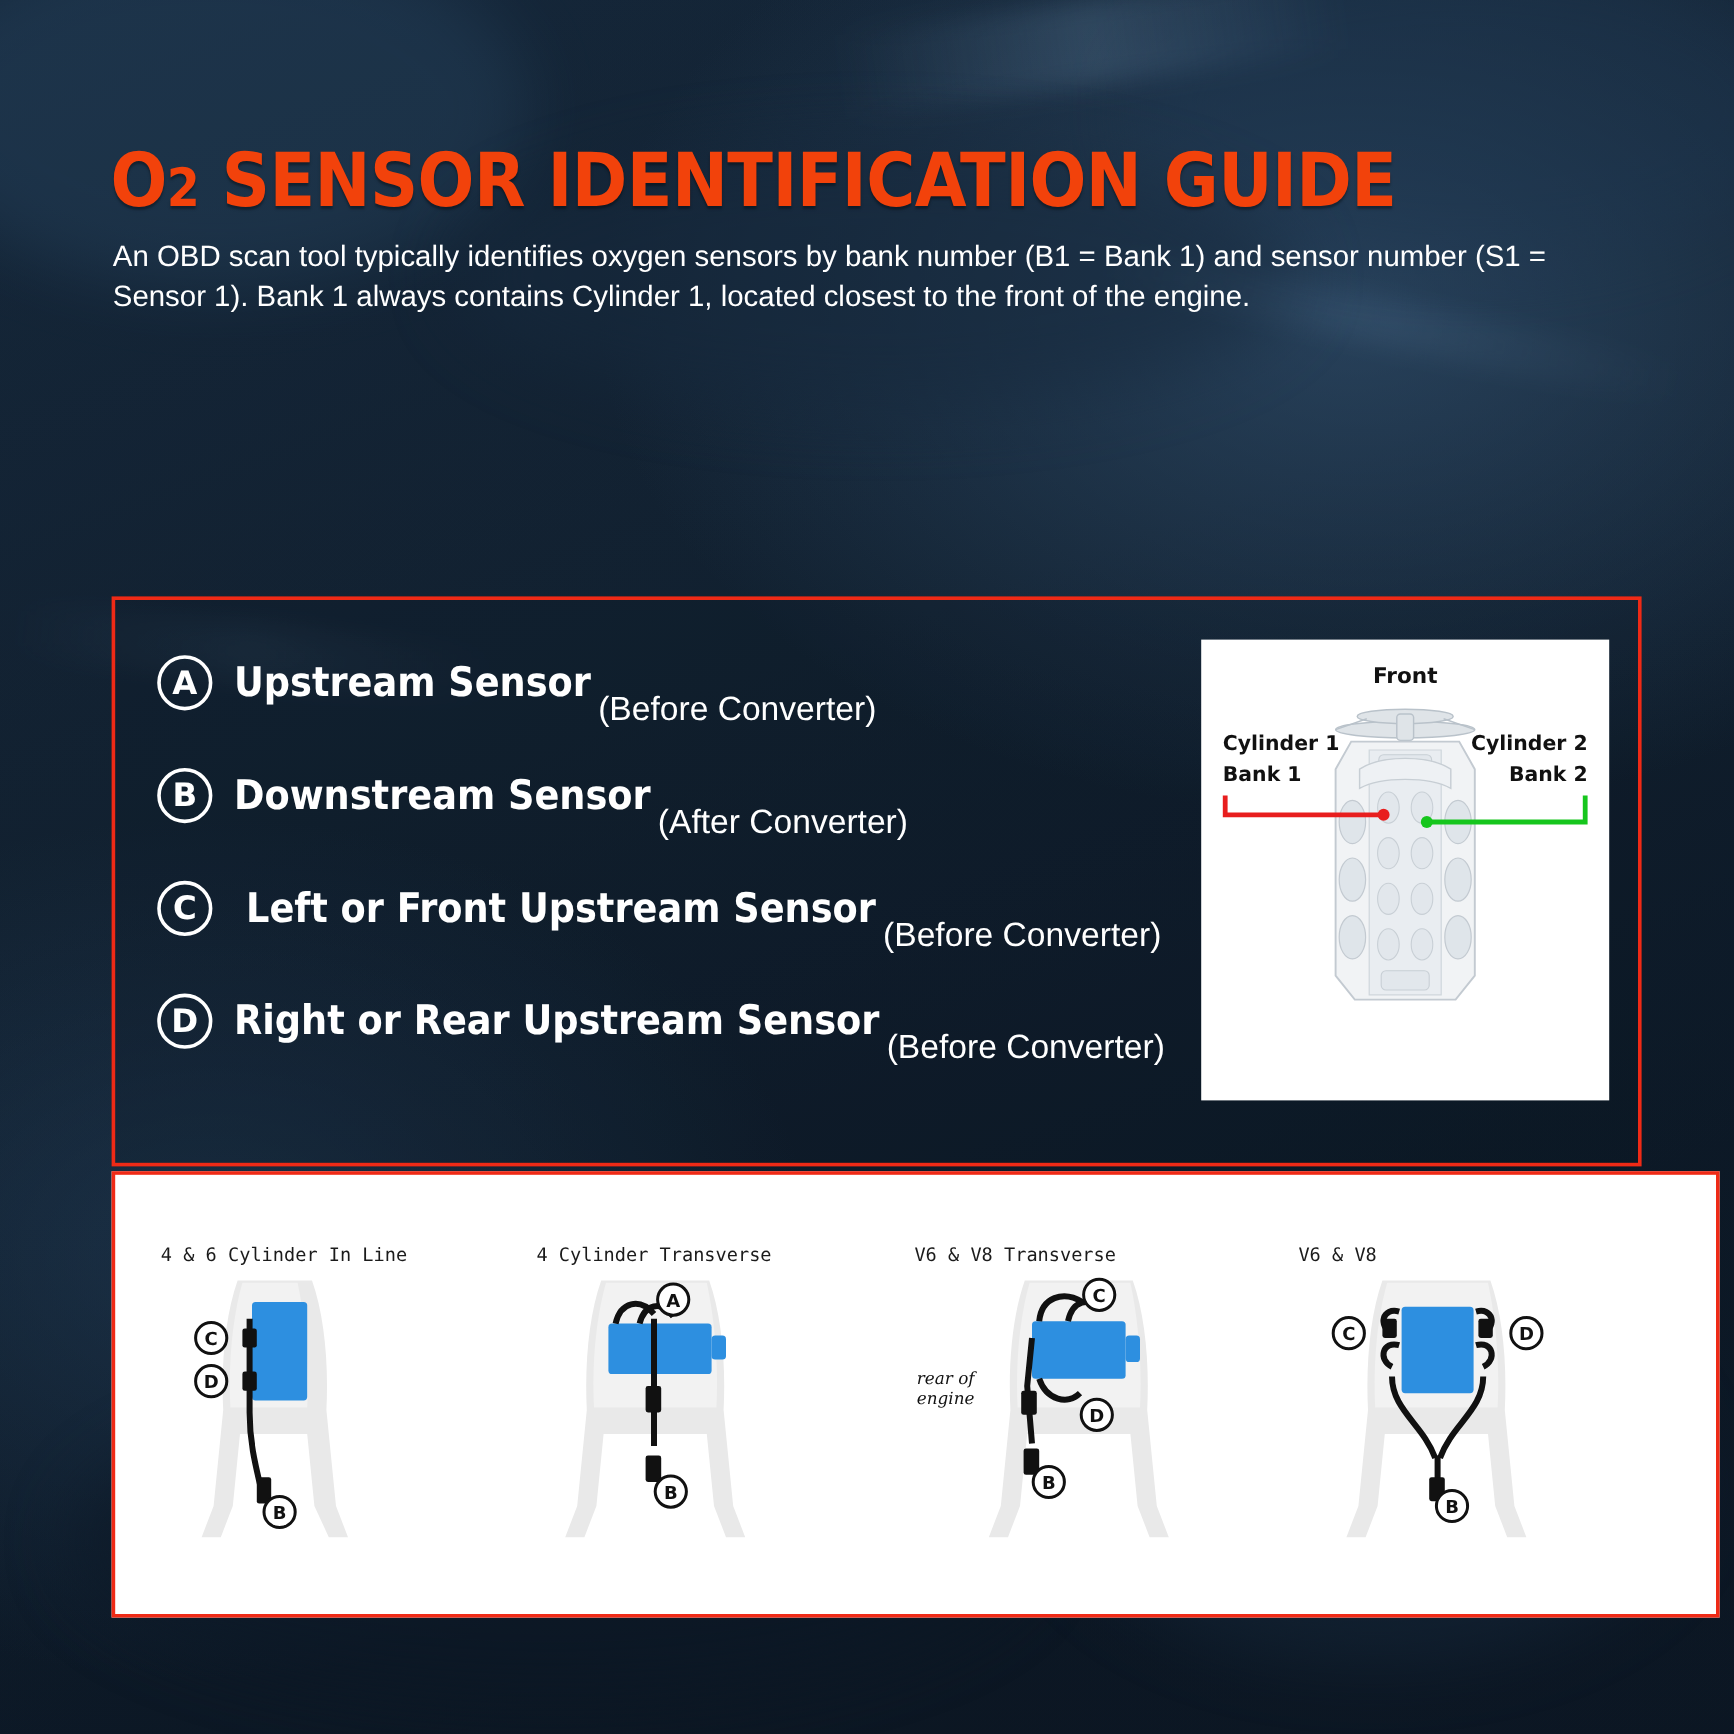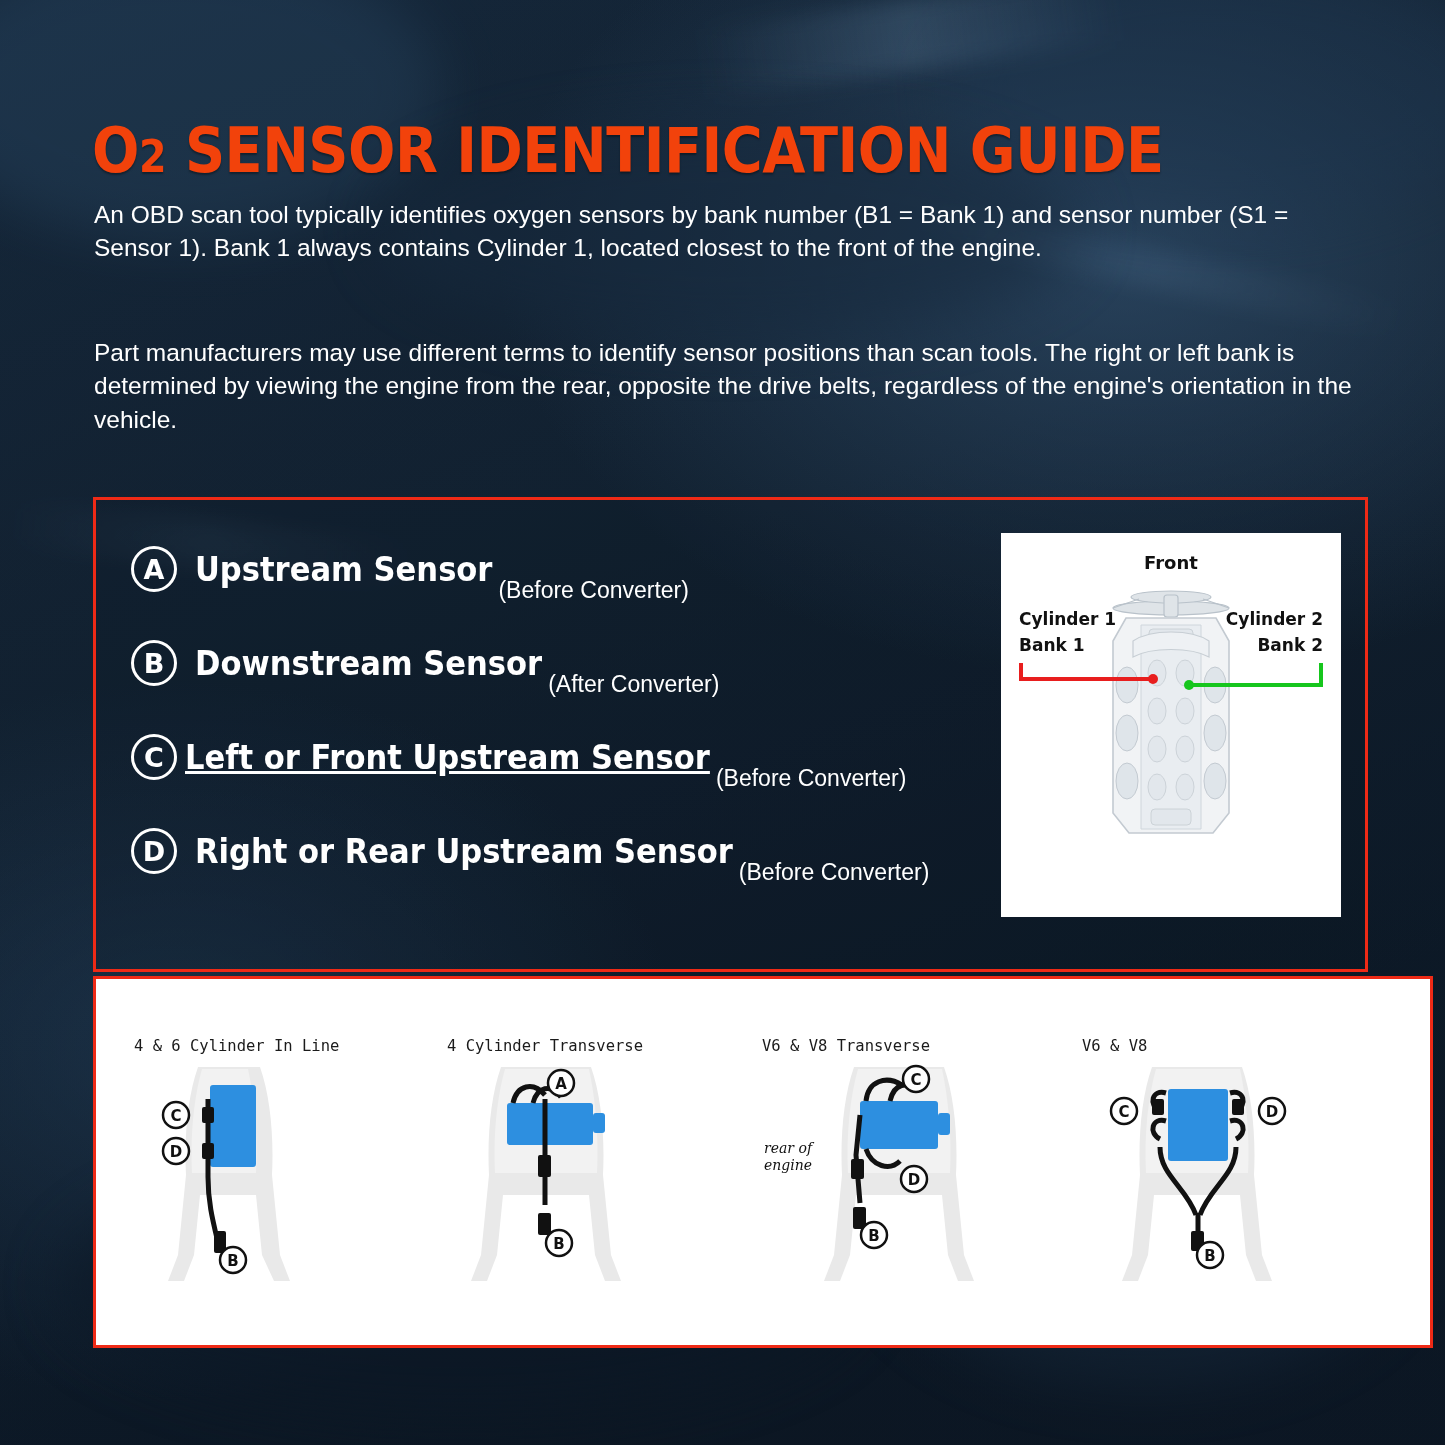--- a/index.html
+++ b/index.html
@@ -130,27 +130,27 @@
     color: #ffffff;
     font-size: 34px;
     font-weight: bold;
     margin-left: 18px;
     white-space: nowrap;
     font-family: "DejaVu Sans", sans-serif;
     font-stretch: condensed;
   }
   .legend-note {
     color: #ffffff;
-    font-size: 23px;
+    font-size: 28px;
     margin-left: 6px;
     white-space: nowrap;
     margin-top: 43px;
   }
   
-  #row-c .legend-main { margin-left: 8px; text-decoration: underline; }
+  #row-c .legend-main { margin-left: 28px; }
   #row-d .legend-main { margin-left: 18px; }
 
   
   #engine-card {
     position: absolute;
     left: 905px;
     top: 33px;
     width: 340px;
     height: 384px;
     background: #ffffff;
@@ -193,21 +193,20 @@
   <div class="bgblob bg5"></div>
   <div class="bgstreak st1"></div>
   <div class="bgstreak st2"></div>
   <div class="bgstreak st3"></div>
 
   <div class="title">
     <span>O</span><span class="sub">2</span> <span>SENSOR IDENTIFICATION GUIDE</span>
   </div>
 
   <div class="intro p1">An OBD scan tool typically identifies oxygen sensors by bank number (B1 = Bank 1) and sensor number (S1 = Sensor 1). Bank 1 always contains Cylinder 1, located closest to the front of the engine.</div>
-  <div class="intro p2">Part manufacturers may use different terms to identify sensor positions than scan tools. The right or left bank is determined by viewing the engine from the rear, opposite the drive belts, regardless of the engine's orientation in the vehicle.</div>
 
   <div class="panel" id="panel-legend">
 
     <div class="legend-list">
 
       <div class="legend-row" id="row-a">
         <div class="badge">A</div>
         <div class="legend-main">Upstream Sensor</div>
         <div class="legend-note">(Before Converter)</div>
       </div>

